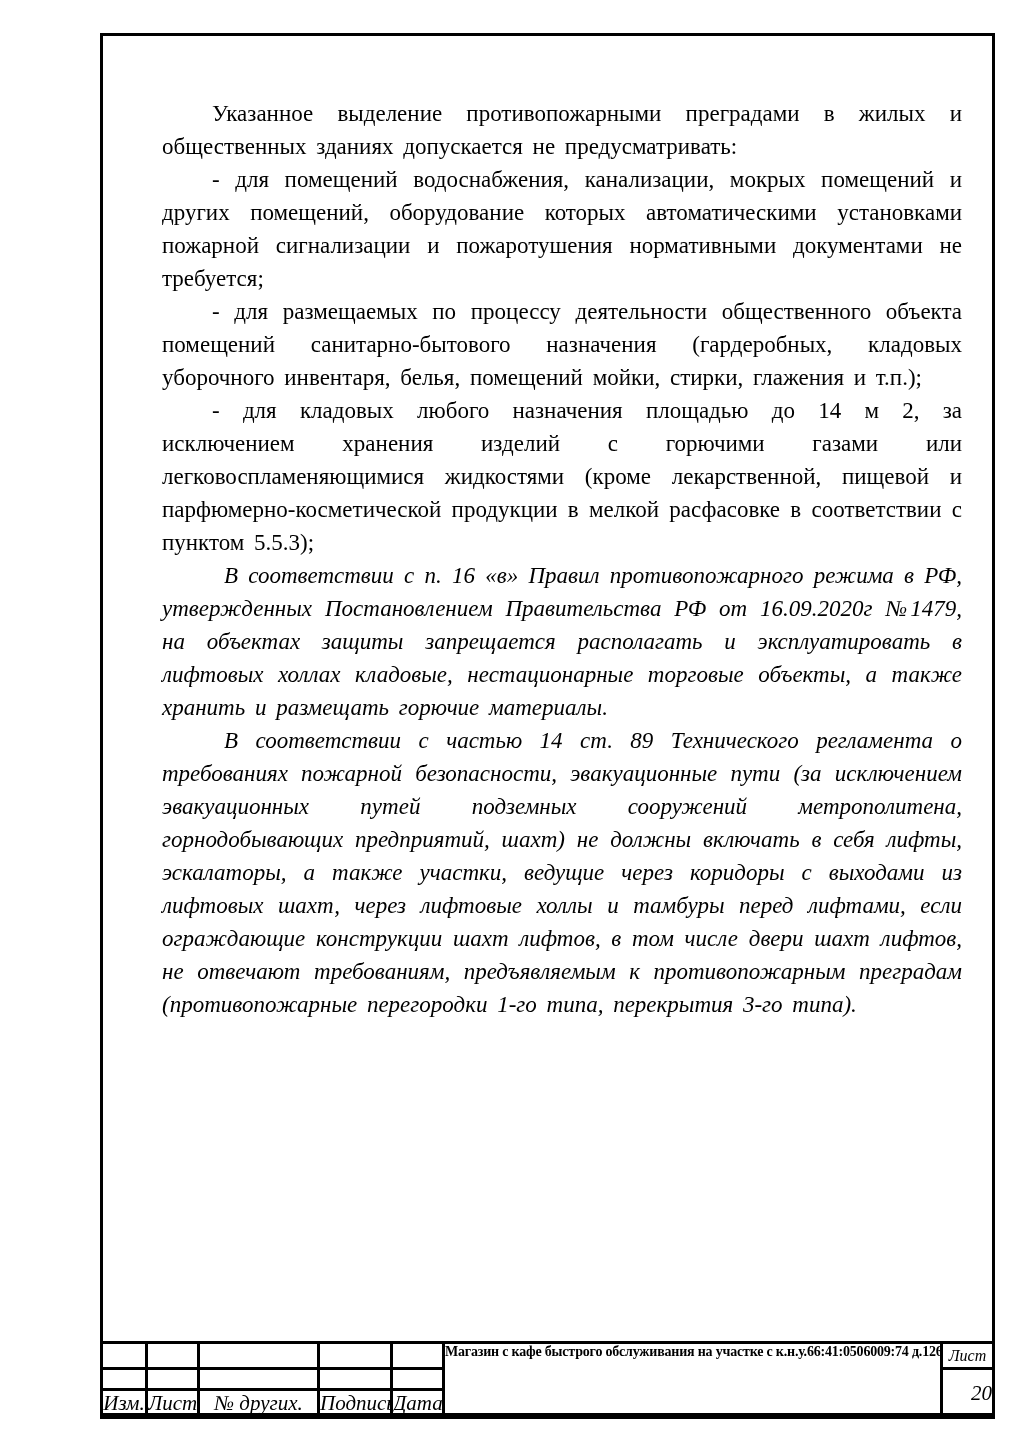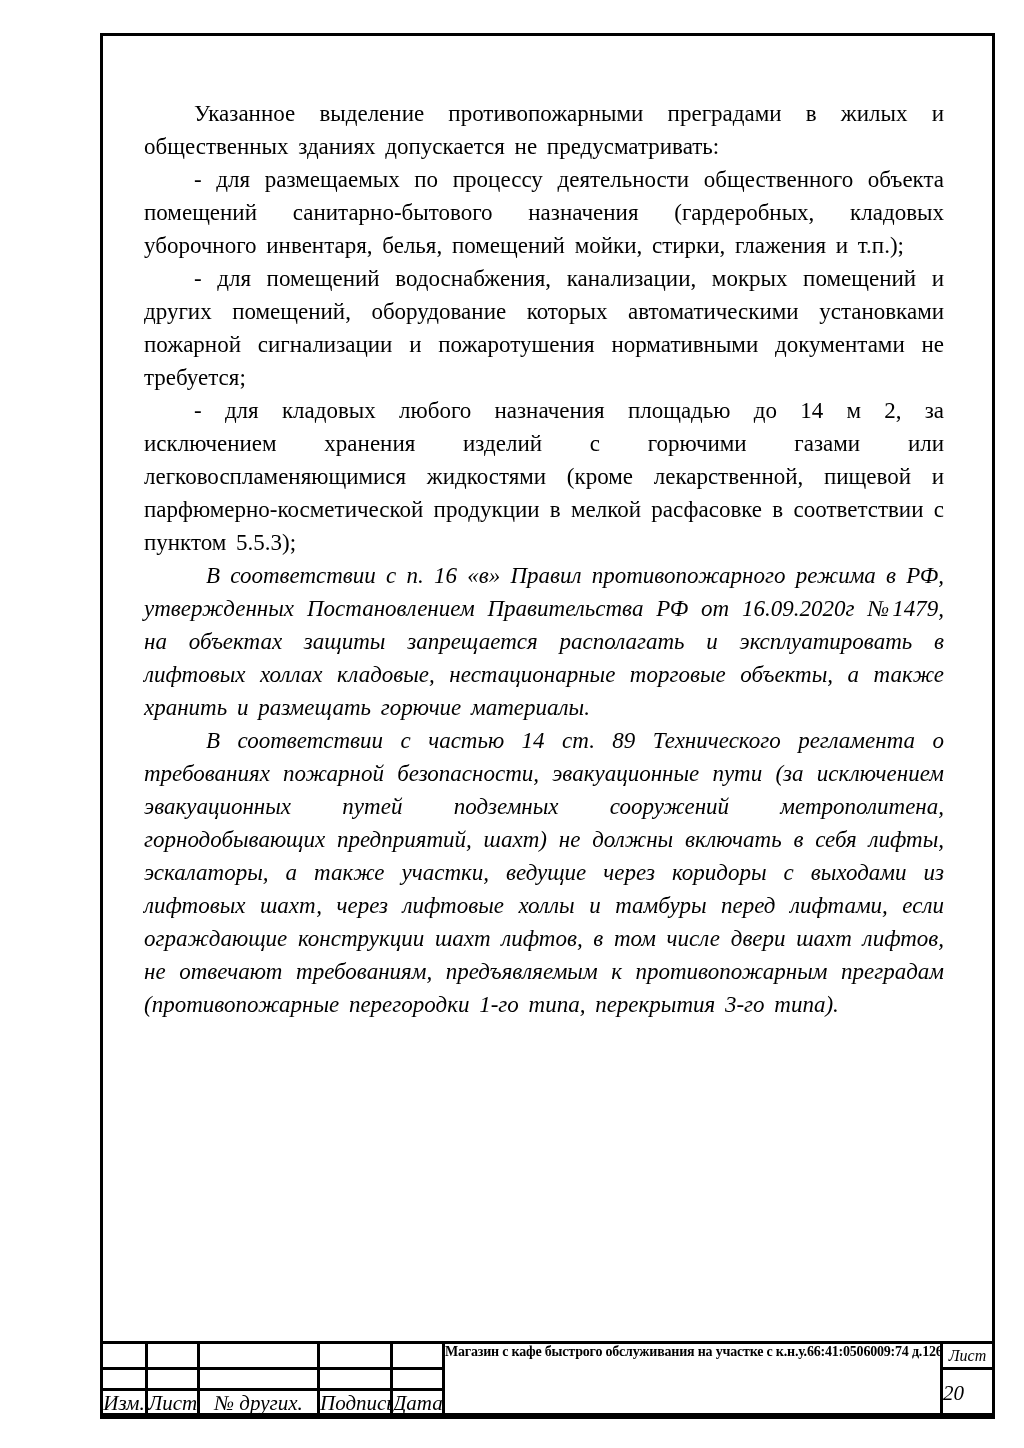--- a/index.html
+++ b/index.html
@@ -16,21 +16,21 @@
   .frame {
     position: absolute;
     left: 100px;
     top: 33px;
     width: 895px;
     height: 1383px;
     border: 3px solid #000000;
   }
   .content {
     position: absolute;
-    left: 144px;
+    left: 162px;
     top: 97px;
     width: 800px;
   }
   .content p {
     font-size: 23px;
     line-height: 33px;
     text-align: justify;
     text-indent: 50px;
     word-spacing: 4px;
     color: #000000;
@@ -74,35 +74,35 @@
   }
   .tb-sheet-label {
     font-style: italic;
     font-size: 16px;
     text-align: center;
     vertical-align: middle;
   }
   .tb-sheet-number {
     font-style: italic;
     font-size: 21px;
-    text-align: left;
+    text-align: right;
     vertical-align: middle;
   }
 </style>
 </head>
 <body>
 
 <div class="page">
 
   <div class="frame"></div>
 
   <div class="content">
     <p>Указанное выделение противопожарными преградами в жилых и общественных зданиях допускается не предусматривать:</p>
+    <p>- для помещений водоснабжения, канализации, мокрых помещений и других помещений, оборудование которых автоматическими установками пожарной сигнализации и пожаротушения нормативными документами не требуется;</p>
     <p>- для размещаемых по процессу деятельности общественного объекта помещений санитарно-бытового назначения (гардеробных, кладовых уборочного инвентаря, белья, помещений мойки, стирки, глажения и т.п.);</p>
-    <p>- для помещений водоснабжения, канализации, мокрых помещений и других помещений, оборудование которых автоматическими установками пожарной сигнализации и пожаротушения нормативными документами не требуется;</p>
     <p>- для кладовых любого назначения площадью до 14 м 2, за исключением хранения изделий с горючими газами или легковоспламеняющимися жидкостями (кроме лекарственной, пищевой и парфюмерно-косметической продукции в мелкой расфасовке в соответствии с пунктом 5.5.3);</p>
     <p class="indent-lg">В соответствии с п. 16 «в» Правил противопожарного режима в РФ, утвержденных Постановлением Правительства РФ от 16.09.2020г №1479, на объектах защиты запрещается располагать и эксплуатировать в лифтовых холлах кладовые, нестационарные торговые объекты, а также хранить и размещать горючие материалы.</p>
     <p class="indent-lg">В соответствии с частью 14 ст. 89 Технического регламента о требованиях пожарной безопасности, эвакуационные пути (за исключением эвакуационных путей подземных сооружений метрополитена, горнодобывающих предприятий, шахт) не должны включать в себя лифты, эскалаторы, а также участки, ведущие  через коридоры с выходами из лифтовых шахт, через лифтовые холлы и тамбуры перед лифтами, если ограждающие конструкции шахт лифтов, в том числе двери шахт лифтов, не отвечают требованиям, предъявляемым к противопожарным преградам (противопожарные перегородки 1-го типа, перекрытия 3-го типа).</p>
   </div>
 
   <div class="titleblock">
     <table>
       <colgroup>
         <col style="width:45px">
         <col style="width:52px">

